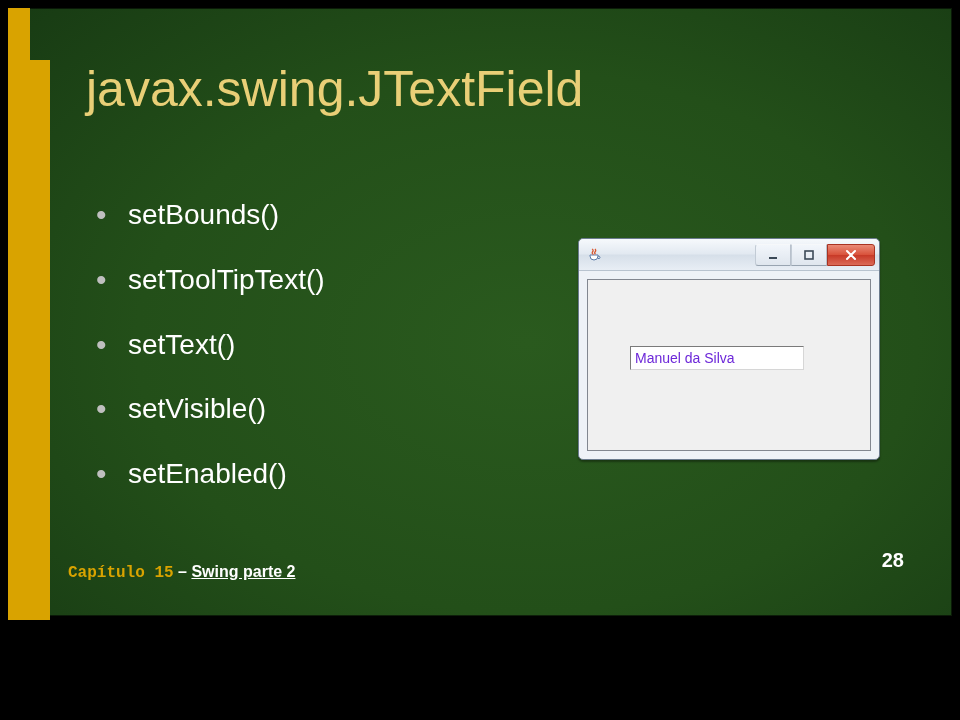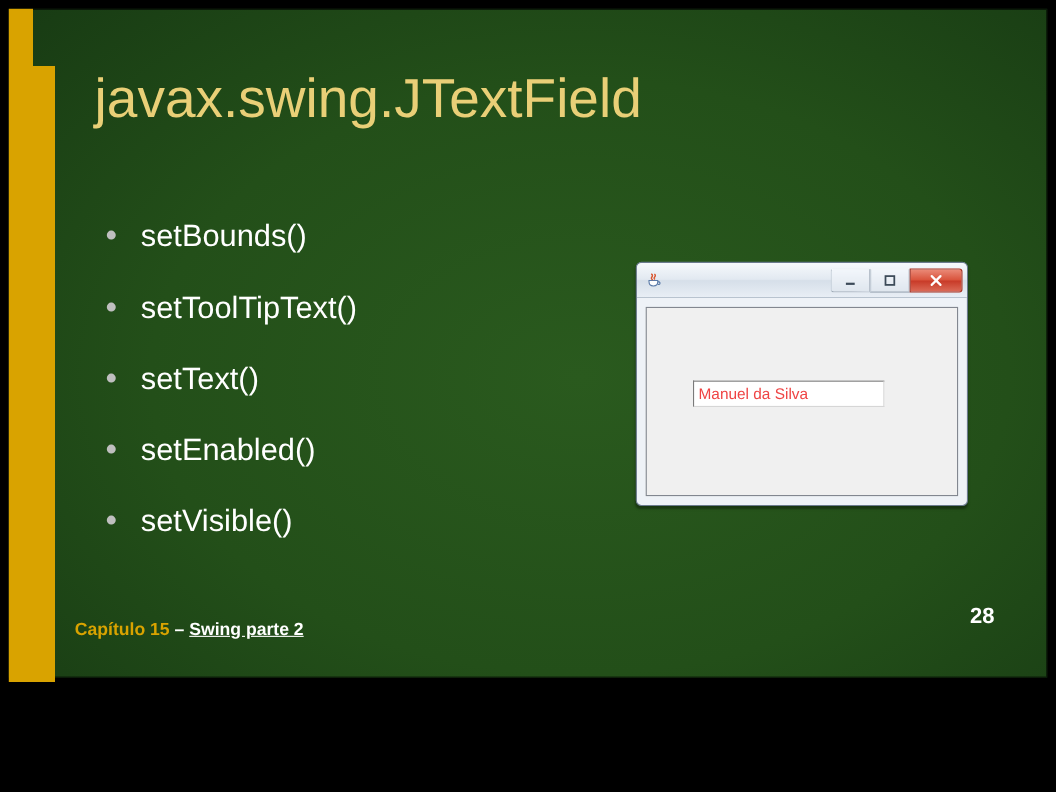--- a/index.html
+++ b/index.html
@@ -58,21 +58,21 @@
     top: -2px;
     color: #bfbfbf;
     font-size: 30px;
   }
   .footer-left {
     position: absolute;
     left: 60px; bottom: 34px;
     font-size: 16px;
     font-weight: bold;
   }
-  .footer-left .chap { color: #d9a300; }
+  .footer-left .chap { color: #d9a300; font-family: Liberation Mono, monospace; }
   .footer-left .dash { color: #ffffff; }
   .footer-left .rest { color: #ffffff; text-decoration: underline; }
   .page-num {
     position: absolute;
     right: 48px; bottom: 44px;
     color: #ffffff;
     font-size: 20px;
     font-weight: bold;
   }
 
@@ -133,41 +133,41 @@
     position: absolute;
     left: 42px; top: 66px;
     width: 174px; height: 24px;
     background: #ffffff;
     border-top: 1.5px solid #7a7a7a;
     border-left: 1.5px solid #7a7a7a;
     border-right: 1.5px solid #d6d6d6;
     border-bottom: 1.5px solid #d6d6d6;
     font-family: Tahoma, Arial, sans-serif;
     font-size: 14px;
-    color: #ef4444;
+    color: #6d28d9;
     padding: 2px 4px;
     line-height: 18px;
   }
 </style>
 </head>
 <body>
 
 <div class="slide">
 
   <div class="decor-band-top"></div>
   <div class="decor-band-side"></div>
 
   <h1 class="title">javax.swing.JTextField</h1>
 
   <ul class="bullets">
     <li>setBounds()</li>
     <li>setToolTipText()</li>
     <li>setText()</li>
+    <li>setVisible()</li>
     <li>setEnabled()</li>
-    <li>setVisible()</li>
   </ul>
 
   <div class="win">
     <div class="win-titlebar">
       <span class="java-ico">
         <svg width="16" height="16" viewBox="0 0 16 16">
           <path d="M4 9 Q4 13 8 13 Q12 13 12 9 L12 8 L4 8 Z" fill="#fff" stroke="#5a7aa8" stroke-width="1"></path>
           <path d="M12 9 Q14 9 14 10.5 Q14 12 12 11.5" fill="none" stroke="#5a7aa8" stroke-width="1"></path>
           <path d="M6 2 Q8 3 6.5 5 Q5.5 6.5 7.5 7.5" fill="none" stroke="#d9542c" stroke-width="1.3"></path>
           <path d="M9 2 Q10.5 3.5 9 5 Q8 6 9.5 7" fill="none" stroke="#d9542c" stroke-width="1.2"></path>

